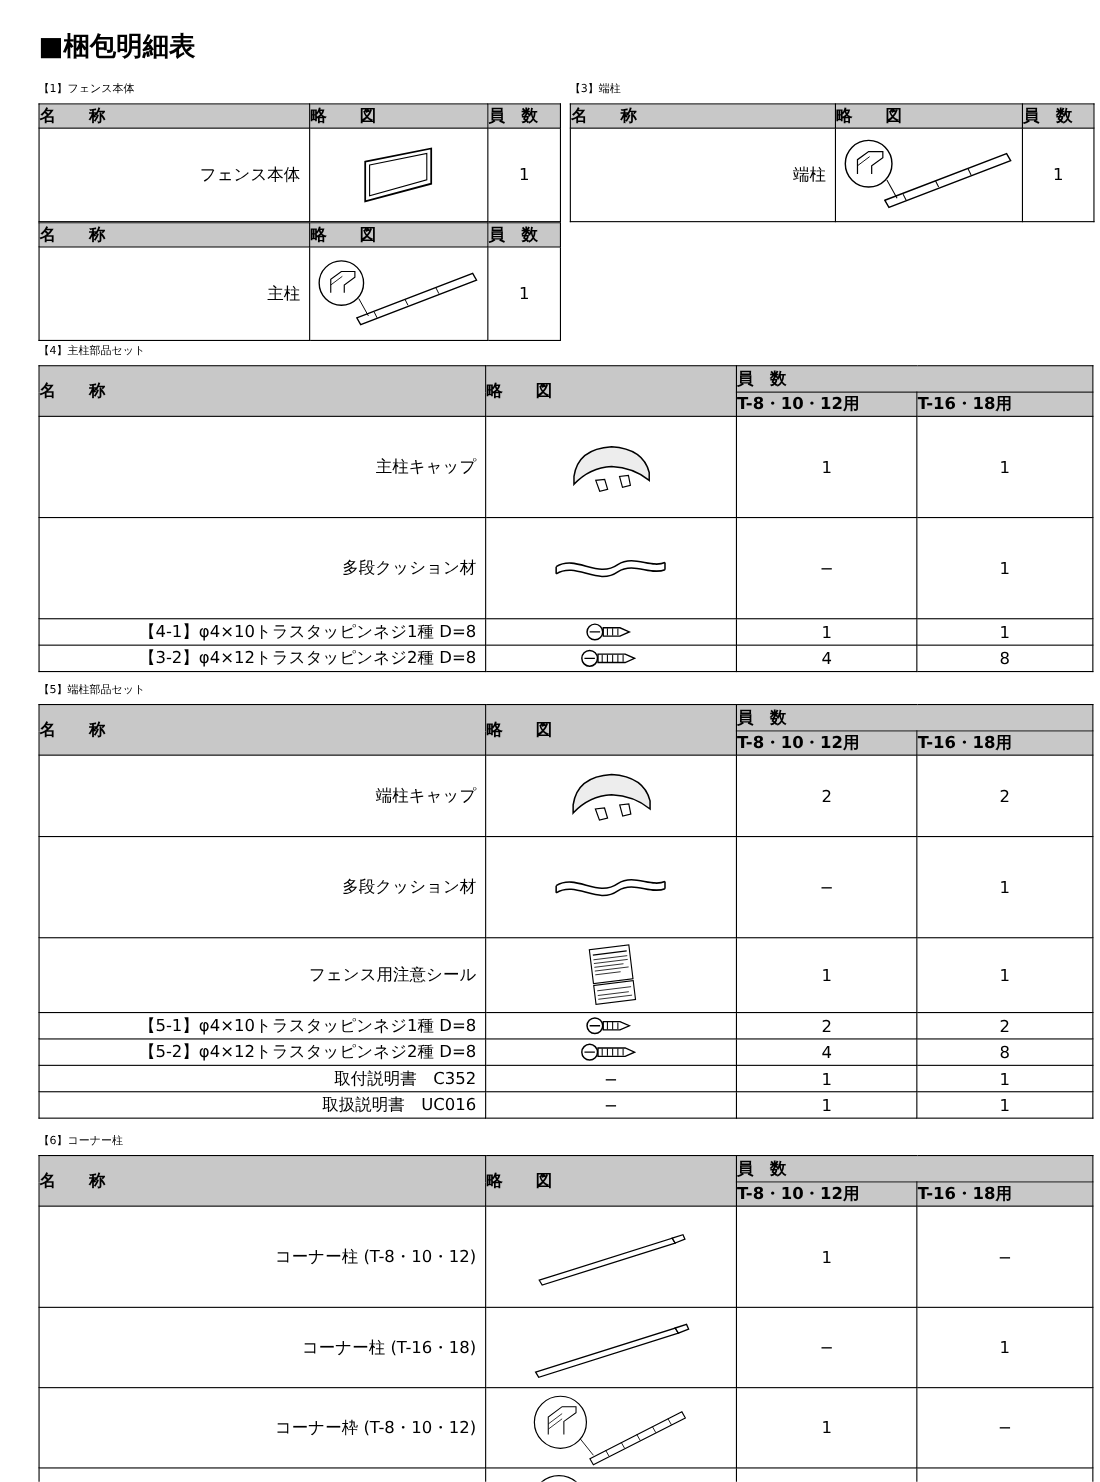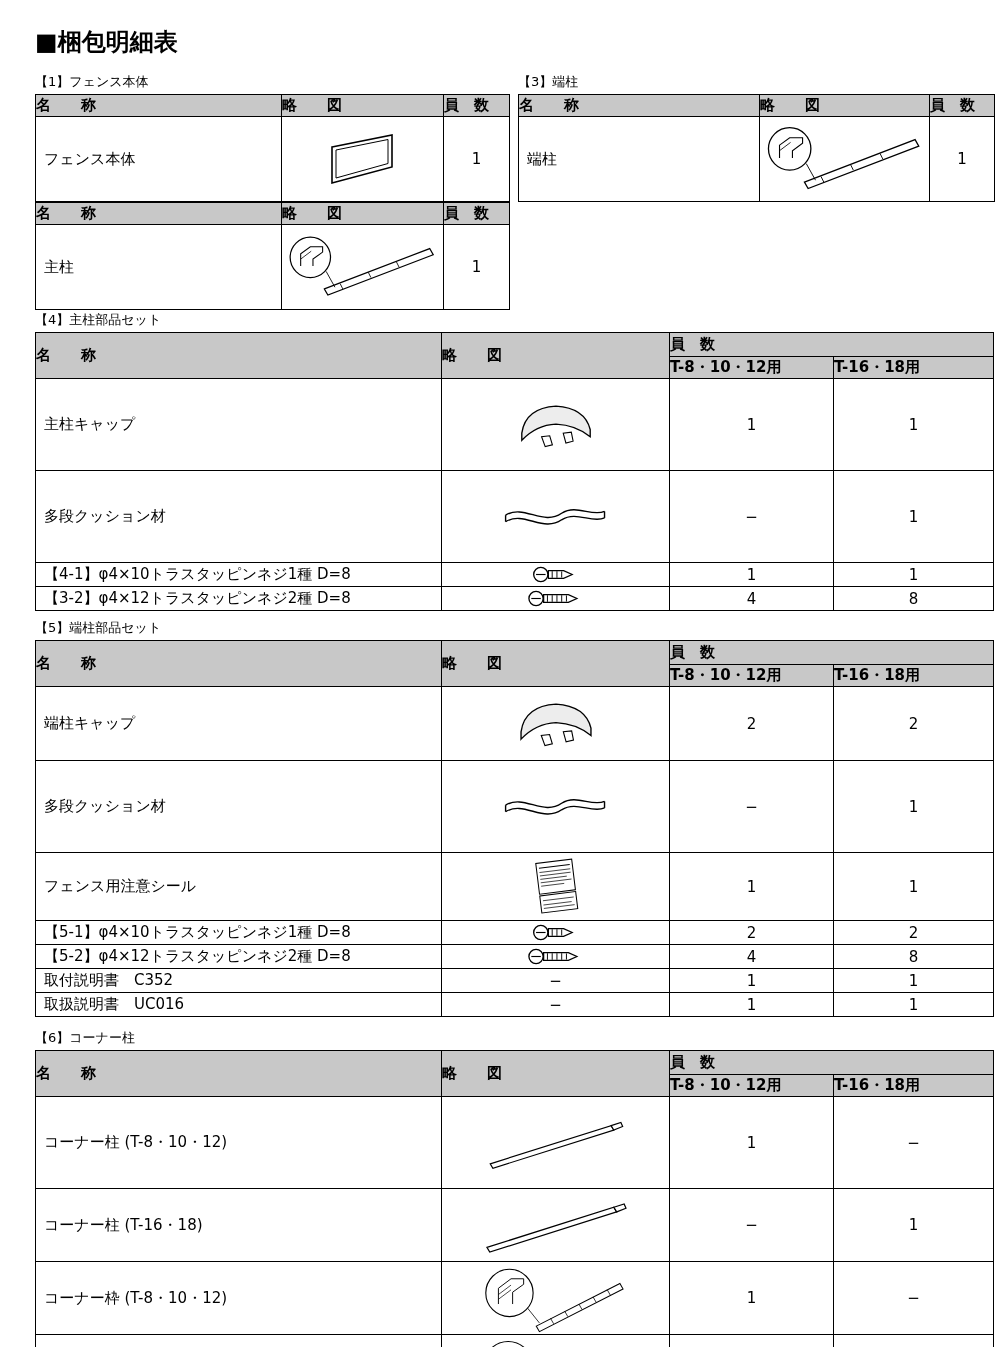--- a/index.html
+++ b/index.html
@@ -4,31 +4,31 @@
 <style>
   * { box-sizing: border-box; }
   html,body { margin:0; padding:0; }
   body {
     width: 1000px; height: 1347px;
     background: #ffffff; color: #000000;
     font-family: "DejaVu Sans", "Liberation Sans", sans-serif;
   }
   .page { padding: 28px 7px 0 35px; }
   .doc-title { font-size: 24px; font-weight: bold; line-height: 28px; }
-  .sec-label { font-size: 13px; line-height: 19px; margin-bottom: 3px; }
+  .sec-label { font-size: 10px; line-height: 19px; margin-bottom: 3px; }
   .top-cols { display: flex; gap: 9px; margin-top: 16px; }
   .mt6 { margin-top: 6px; }
   .mt3 { margin-top: 0; }
   .mt7 { margin-top: 7px; }
   .mt11 { margin-top: 11px; }
 
   table { border-collapse: collapse; table-layout: fixed; background:#fff; }
   th, td { border: 1px solid #000; font-size: 15px; padding: 0; overflow: hidden; vertical-align: middle; }
   th { background: #c8c8c8; font-weight: bold; text-align: left; }
-  td.name { text-align: left; padding: 2px 8px; margin-top: 36px; }
+  td.name { text-align: right; padding: 2px 8px; margin-top: 36px; }
   td.qty  { text-align: center; }
   td.diag { text-align: center; }
 
   tr.rh22 { height: 22px; }
   tr.rh24 { height: 24px; }
   tr.rh85 { height: 85px; }
   tr.rh72 { height: 92px; }
   tr.rh73 { height: 73px; }
   tr.rh74 { height: 74px; }
   tr.rh68 { height: 68px; }

